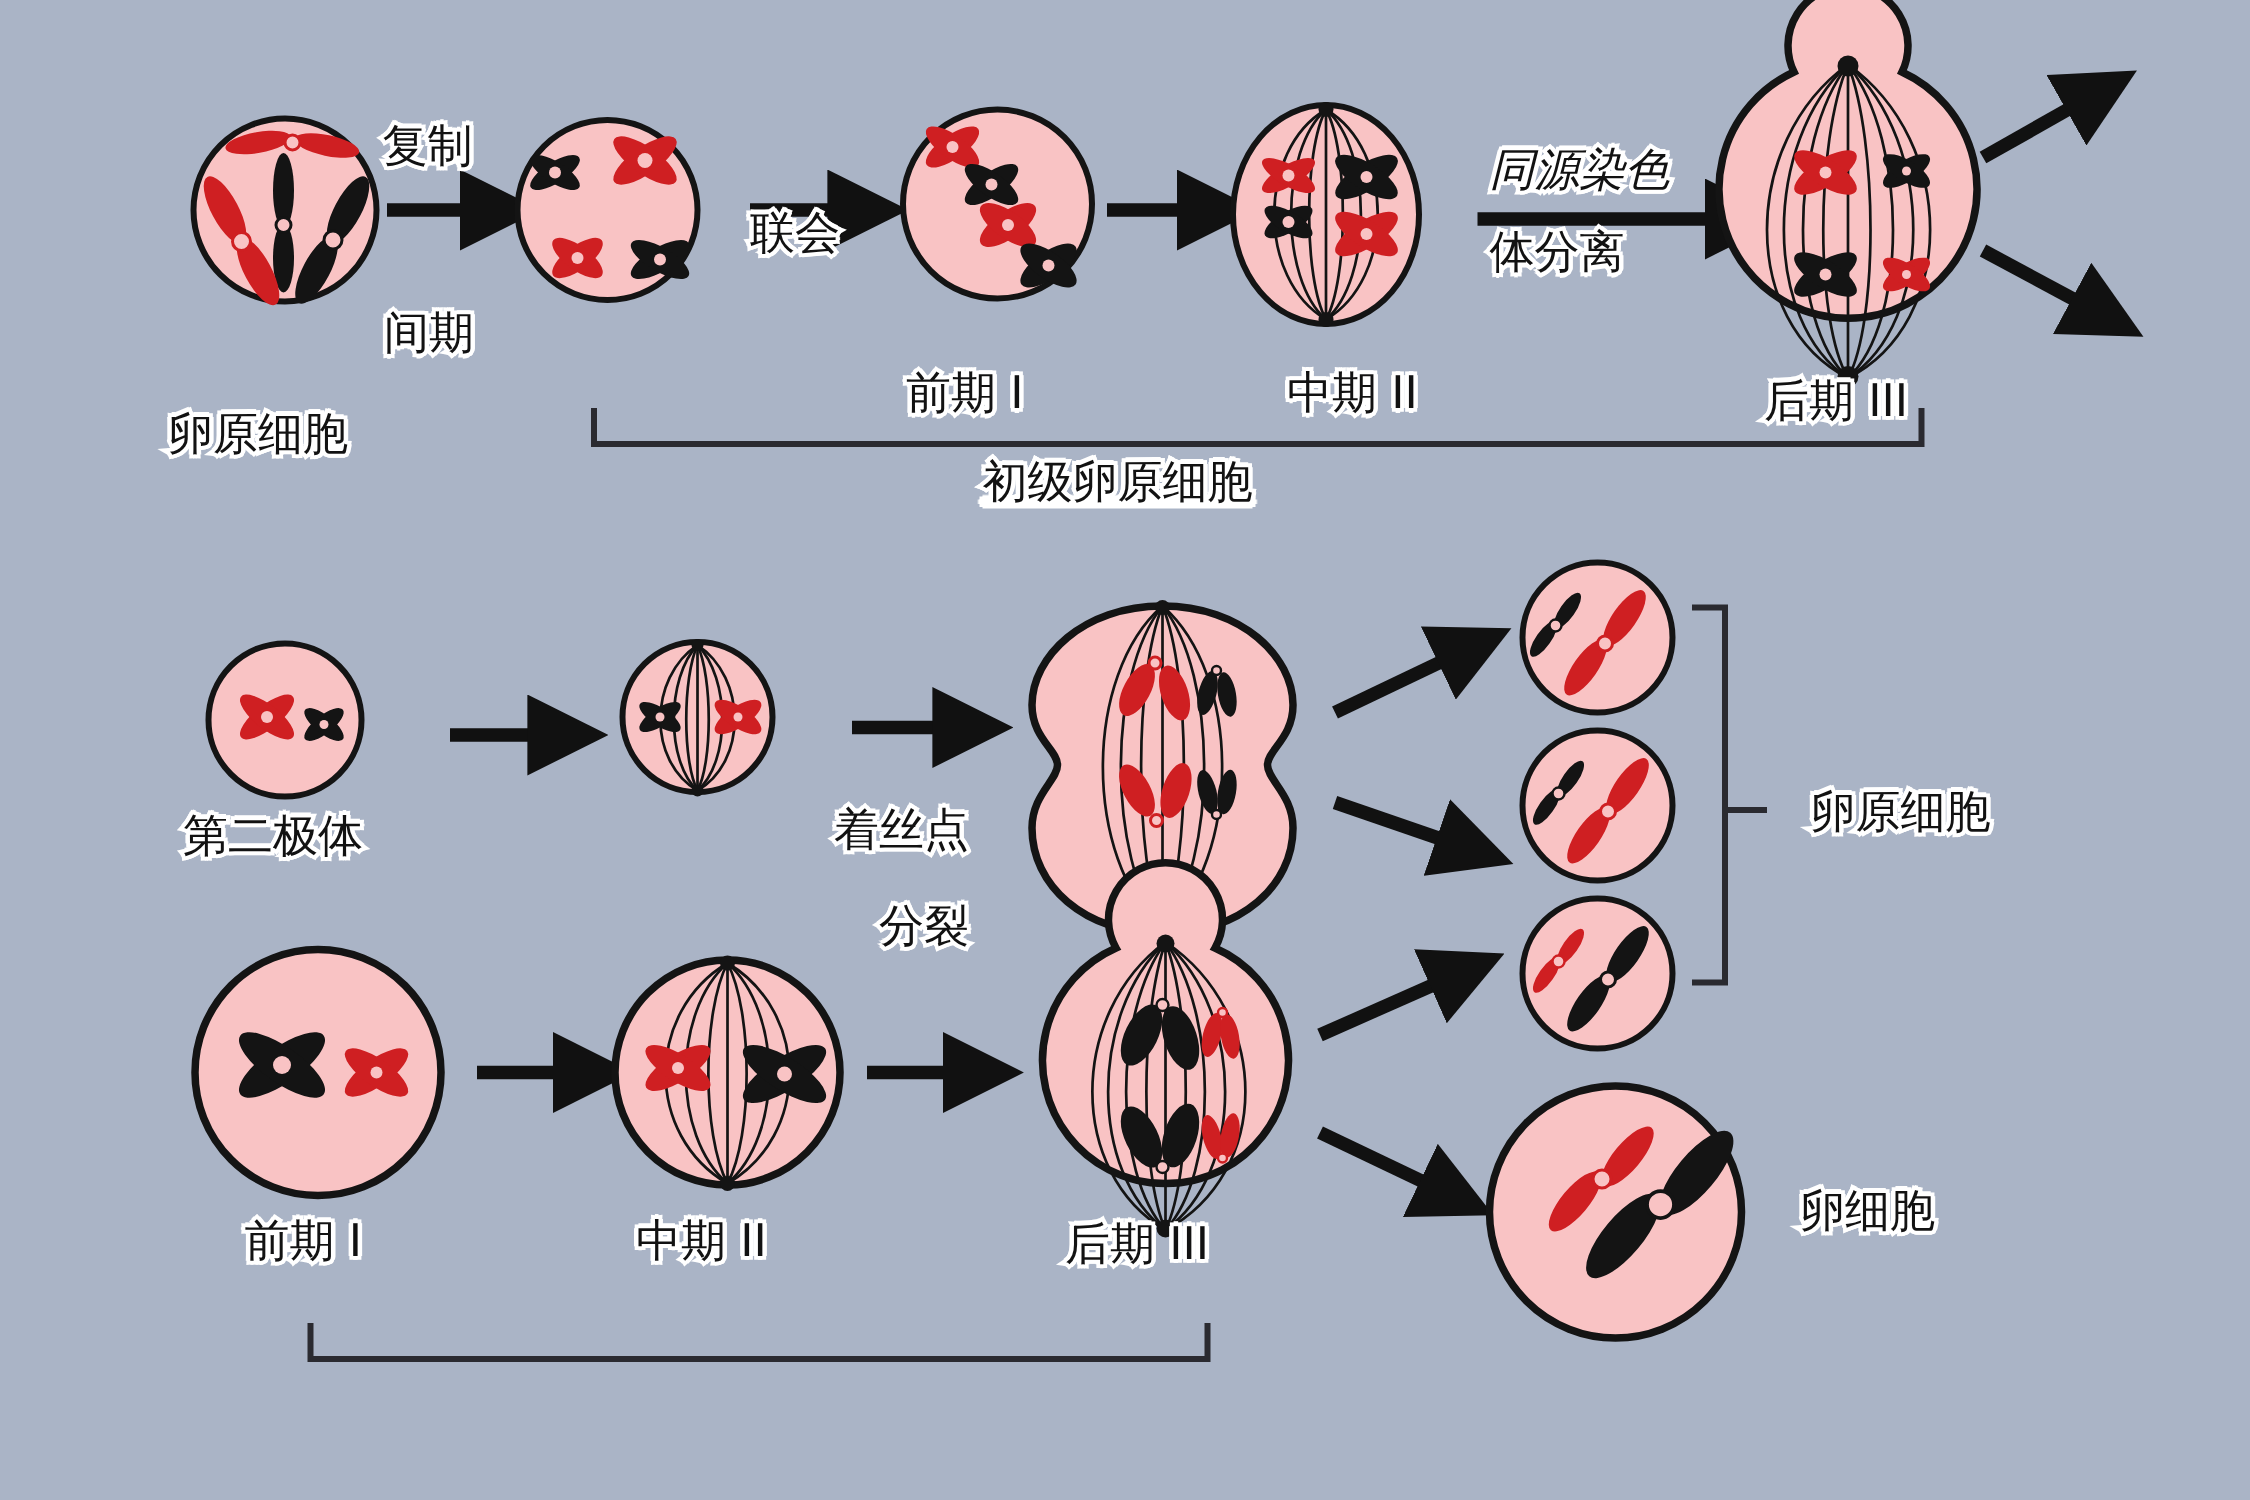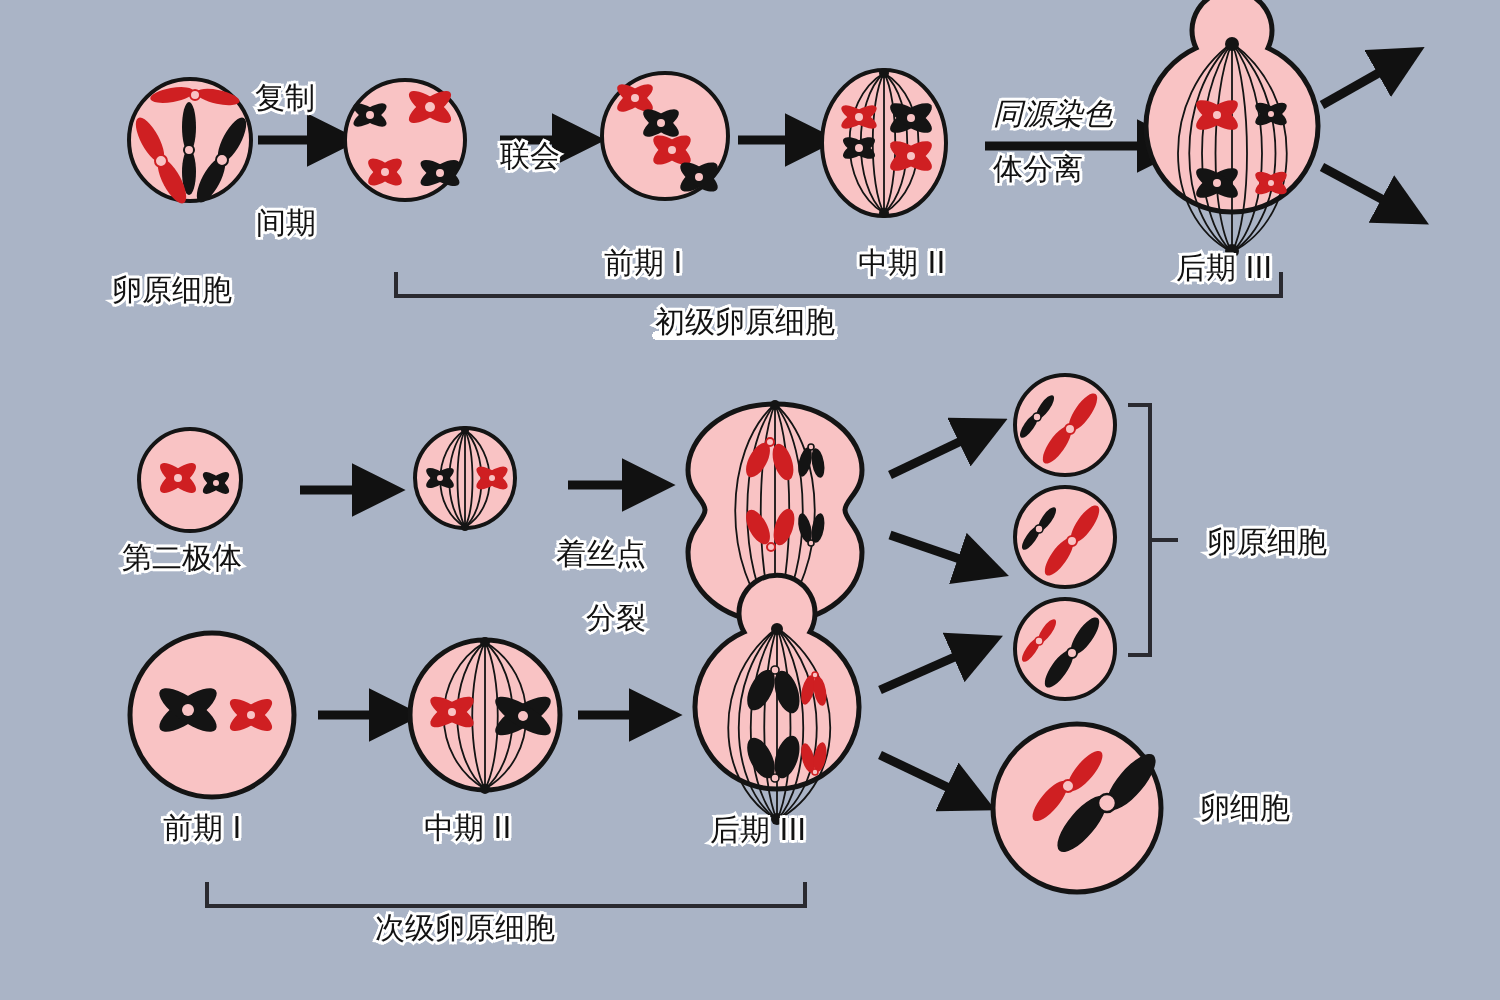--- a/index.html
+++ b/index.html
@@ -474,15 +474,14 @@
 
 <div class="lbl" style="left:122px;top:540px;">第二极体</div>
 <div class="lbl" style="left:556px;top:536px;">着丝点</div>
 <div class="lbl" style="left:574px;top:600px;margin-left:12px;">分裂</div>
 <div class="lbl" style="left:1207px;top:524px;">卵原细胞</div>
 
 <div class="lbl" style="left:163px;top:810px;">前期 I</div>
 <div class="lbl" style="left:424px;top:810px;">中期 II</div>
 <div class="lbl" style="left:710px;top:812px;">后期 III</div>
 <div class="lbl" style="left:1200px;top:790px;">卵细胞</div>
-<div class="lbl" style="left:375px;top:910px;">次级卵原细胞</div>
 
 </div>
 
 </body></html>

